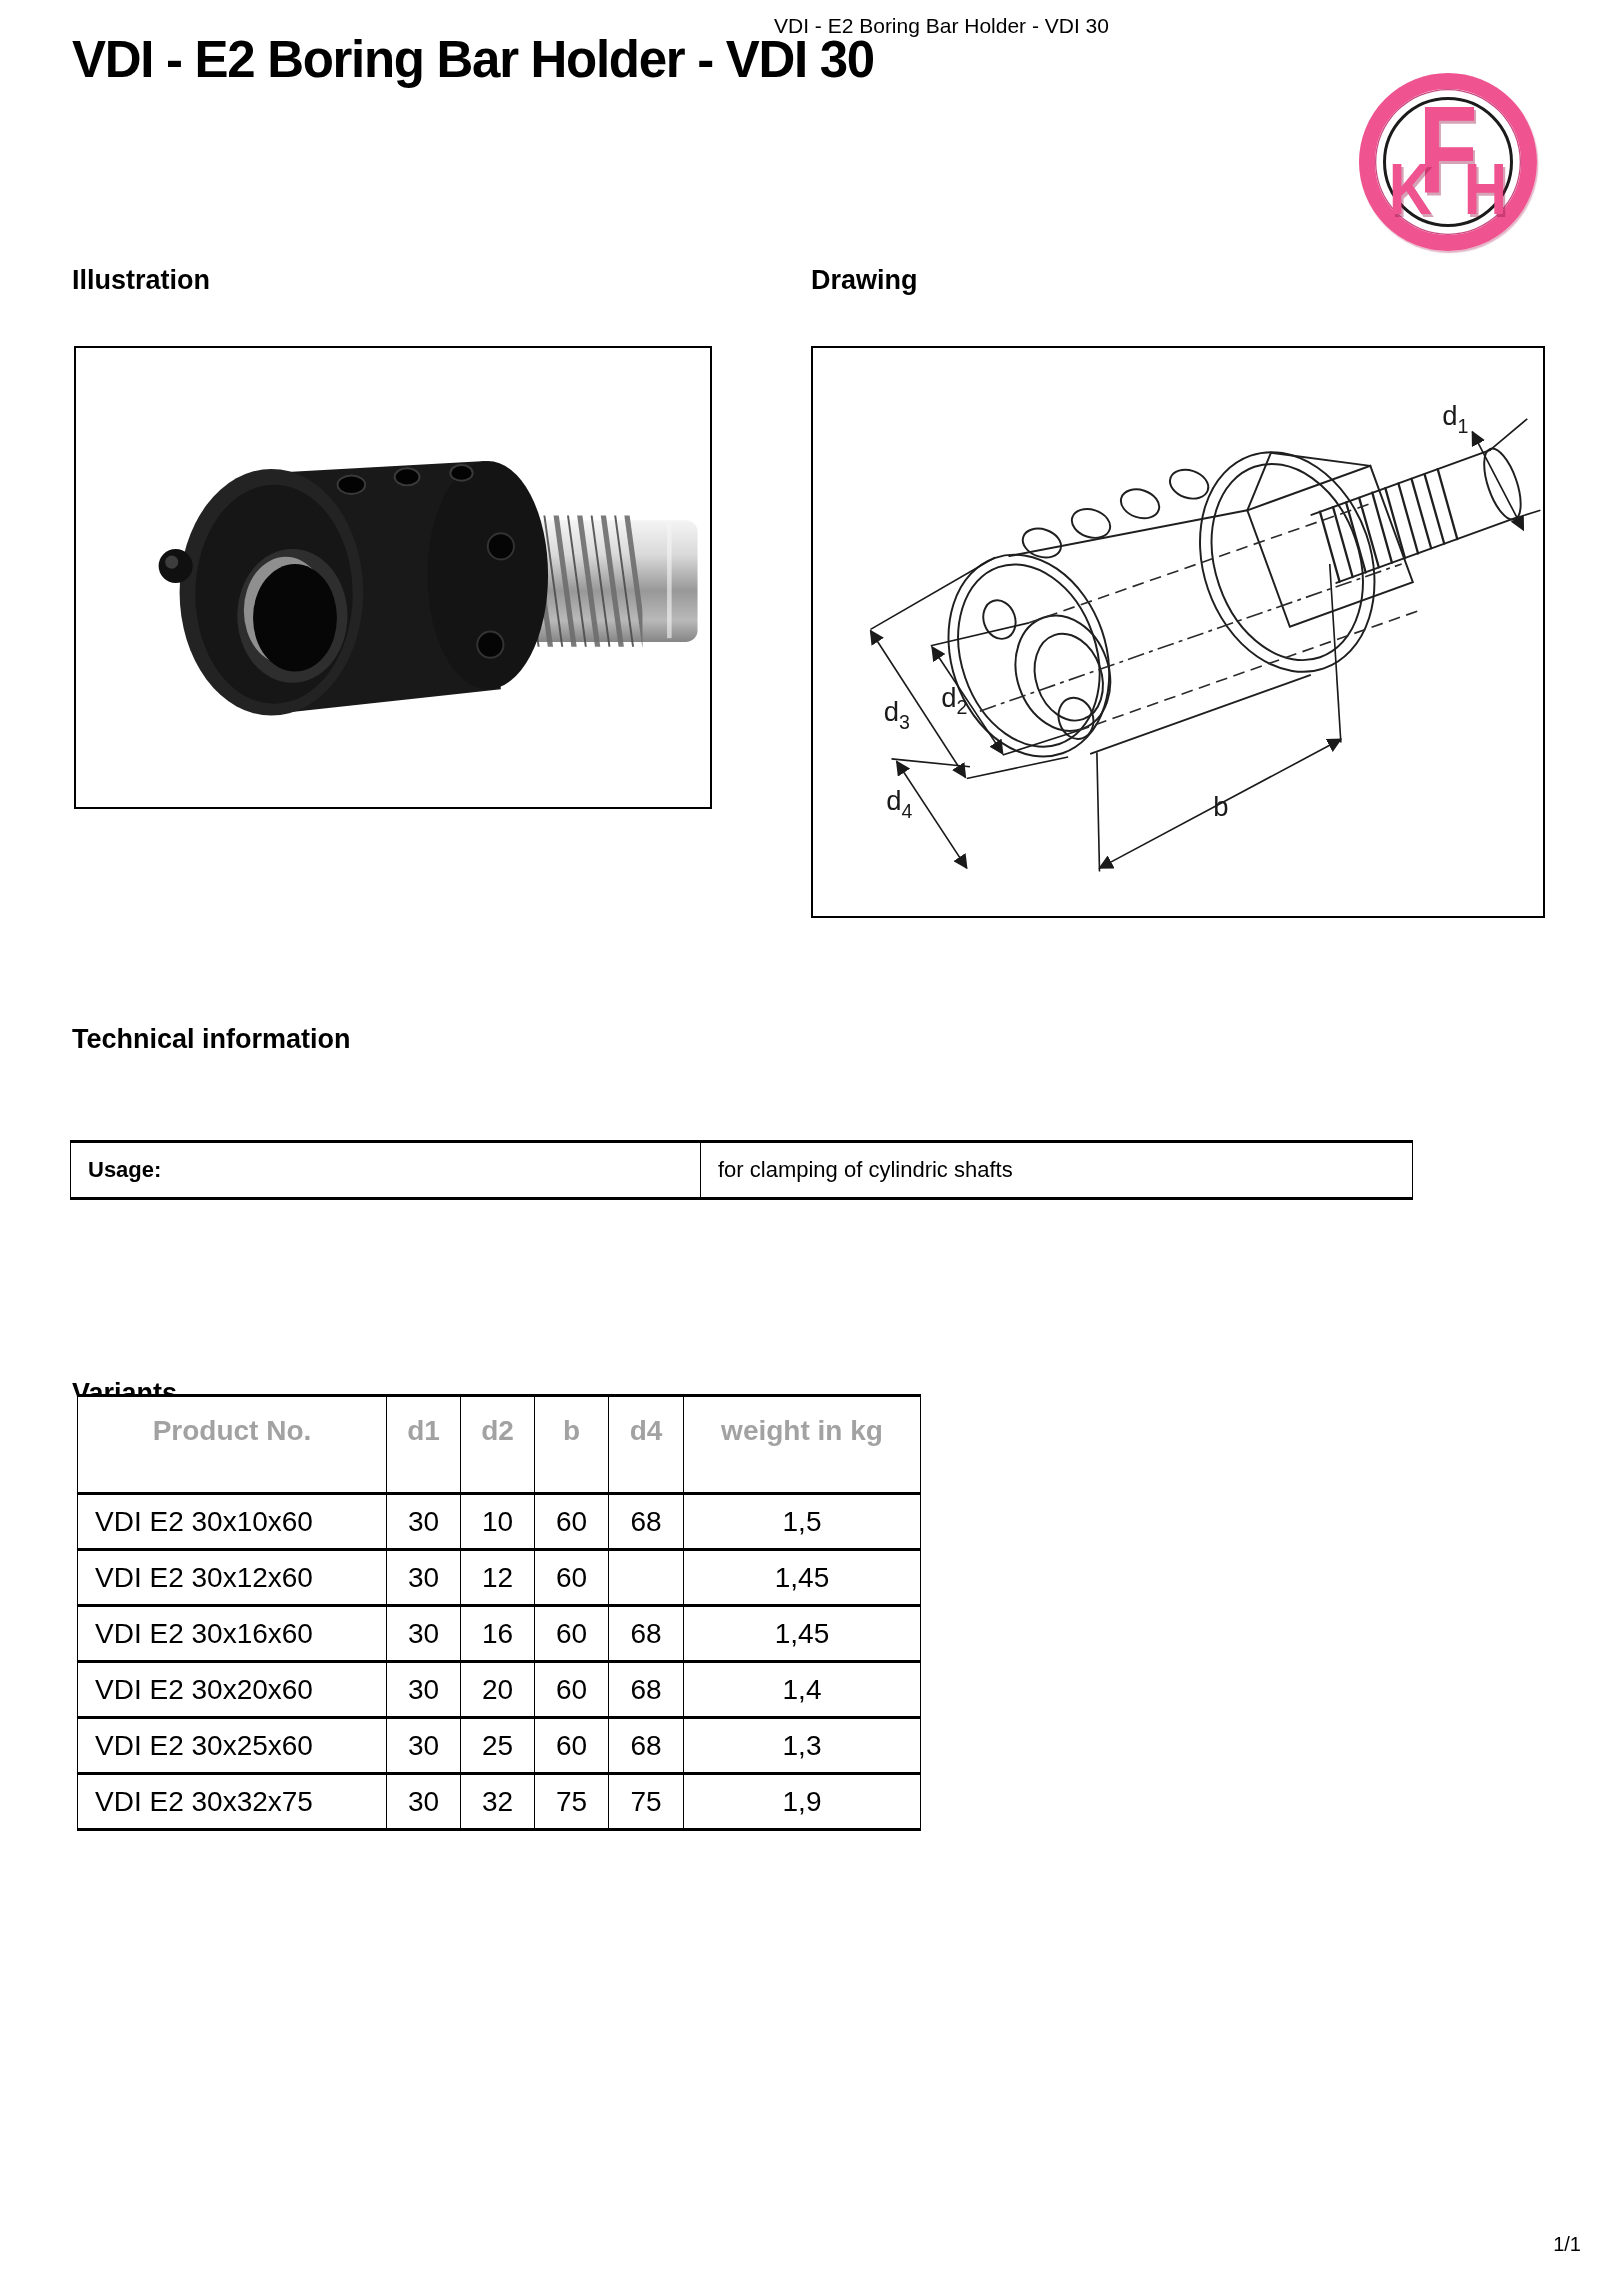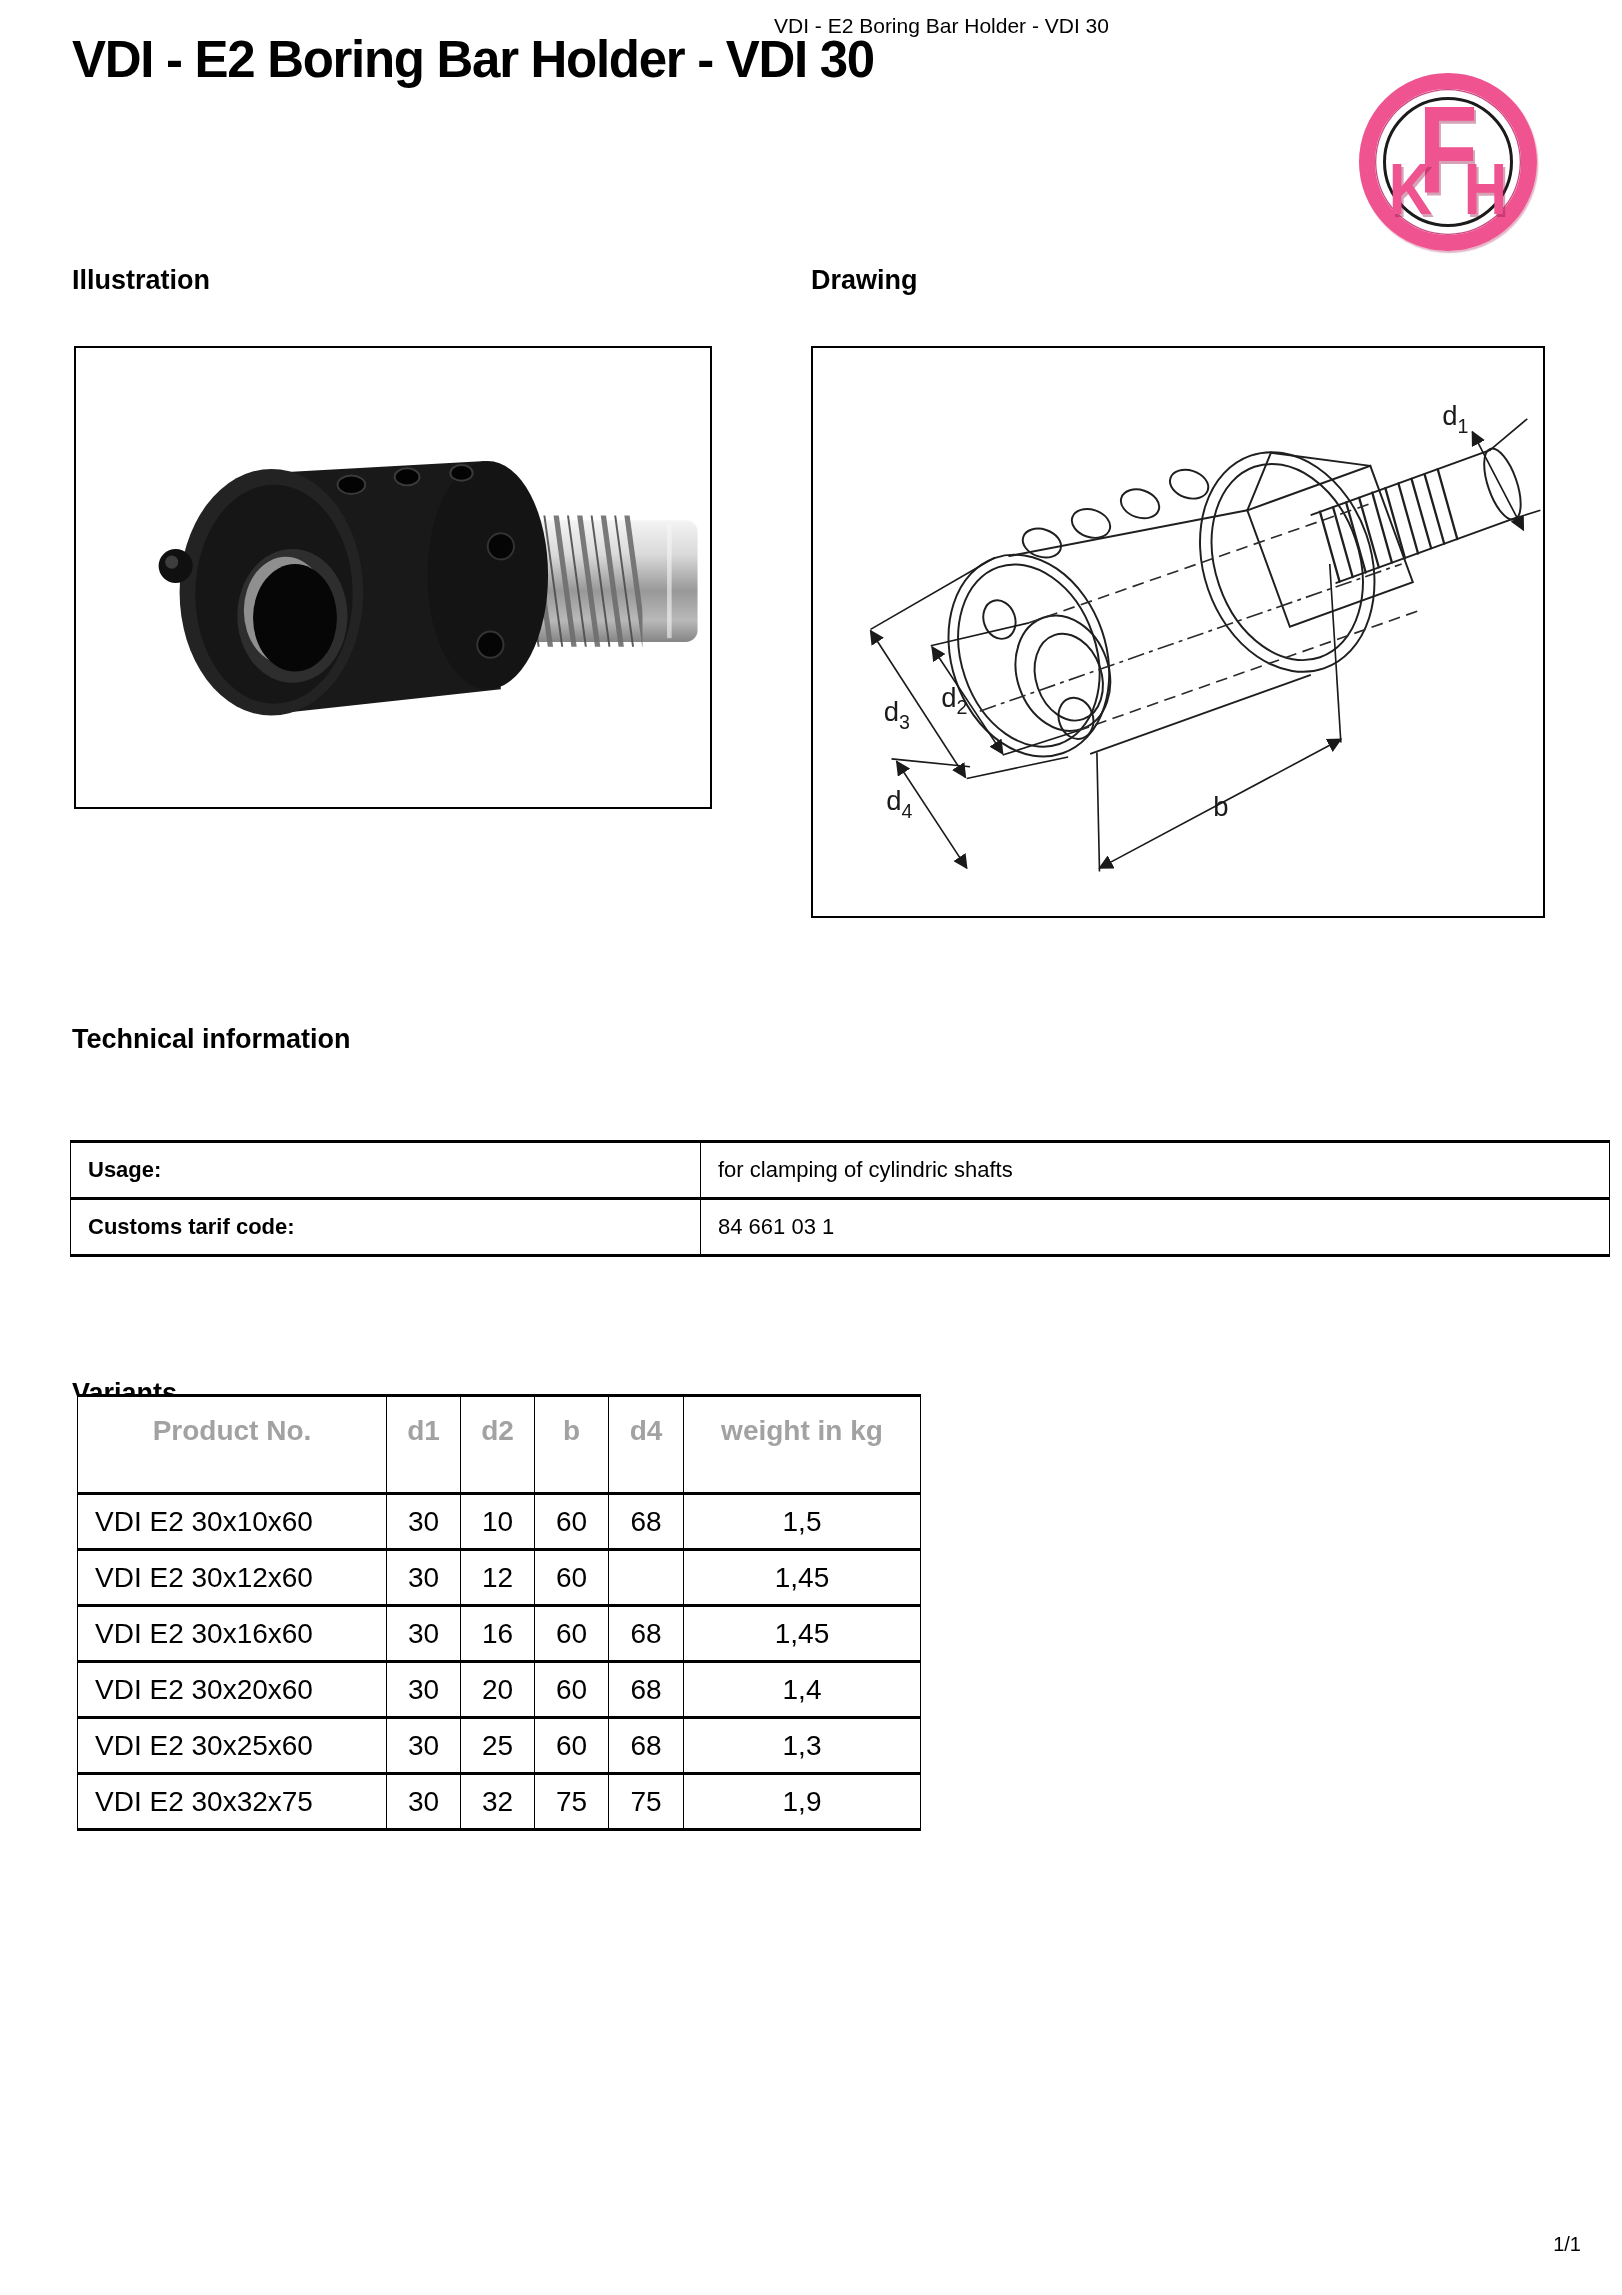--- a/index.html
+++ b/index.html
@@ -21,21 +21,21 @@
   .h2{position:absolute;font-size:27px;font-weight:bold;margin:0;white-space:nowrap;}
   .h2-illustration{left:72px;top:265px;}
   .h2-drawing{left:811px;top:265px;}
   .h2-technical{left:72px;top:1024px;}
   .h2-variants{left:72px;top:1378px;}
   
   .illustration-box{position:absolute;left:74px;top:346px;width:638px;height:463px;border:2.6px solid #000;box-sizing:border-box;background:#fff;}
   .drawing-box{position:absolute;left:811px;top:346px;width:734px;height:572px;border:2px solid #000;box-sizing:border-box;background:#fff;}
   .figure-svg{width:100%;height:100%;display:block;}
   
-  .tech-table{position:absolute;left:70px;top:1140px;width:1540px;border-collapse:collapse;table-layout:fixed;font-size:22px;}
+  .tech-table{position:absolute;left:70px;top:1140px;width:1343px;border-collapse:collapse;table-layout:fixed;font-size:22px;}
   .tech-table td{border-left:1.3px solid #000;border-right:1.3px solid #000;border-top:3.9px solid #000;border-bottom:3.9px solid #000;height:54px;padding:0 0 0 17px;vertical-align:middle;background:#fff;}
   .tech-label{font-weight:bold;}
   
   .variants-table{position:absolute;left:77px;top:1394px;width:842px;border-collapse:collapse;table-layout:fixed;font-size:28px;text-align:center;}
   .variants-table th{border-left:1.3px solid #000;border-right:1.3px solid #000;border-top:3.3px solid #000;border-bottom:3.3px solid #000;height:76px;vertical-align:top;padding-top:18.3px;color:#a2a2a2;font-weight:bold;background:#fff;}
   .variants-table td{border-left:1.3px solid #000;border-right:1.3px solid #000;border-top:3.3px solid #000;border-bottom:3.3px solid #000;height:53px;vertical-align:middle;padding:0;background:#fff;}
   .variants-table td:first-child{text-align:left;padding-left:17px;}
   
   .page-footer{position:absolute;top:2233px;right:69px;font-size:20px;}
   
@@ -203,24 +203,20 @@
 
   <table class="tech-table">
     <colgroup>
         <col style="width:630px">
         <col>
       </colgroup>
     <tbody>
       <tr>
         <td class="tech-label">Usage:</td>
         <td>for clamping of cylindric shafts</td>
-      </tr>
-      <tr>
-        <td class="tech-label">Customs tarif code:</td>
-        <td>84 661 03 1</td>
       </tr>
     </tbody>
   </table>
 
   <h2 class="h2 h2-variants">Variants</h2>
 
   <table class="variants-table">
     <colgroup>
       <col style="width:309px">
         <col style="width:74px">

